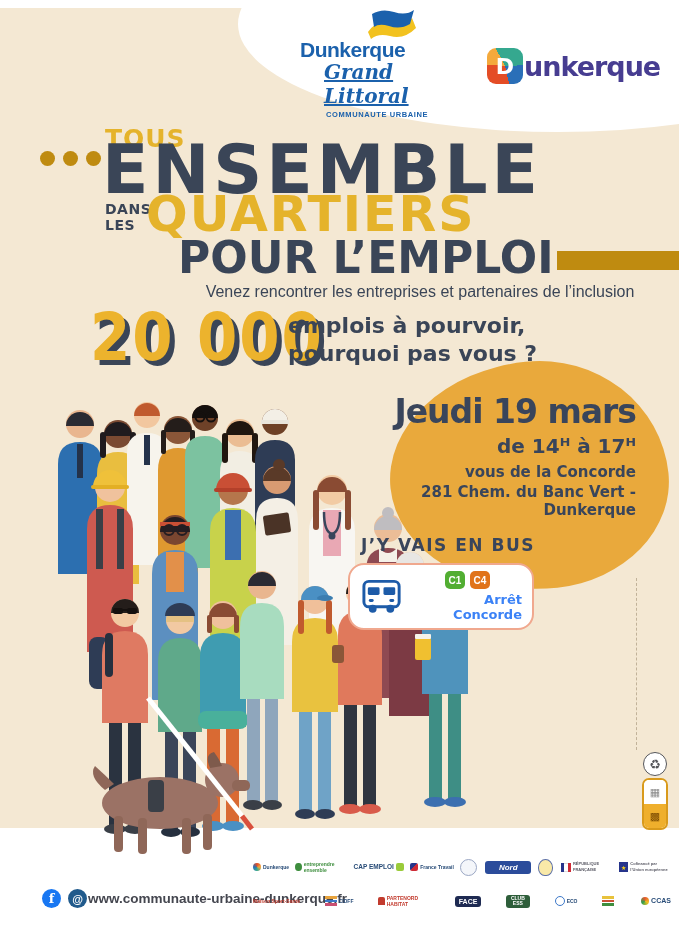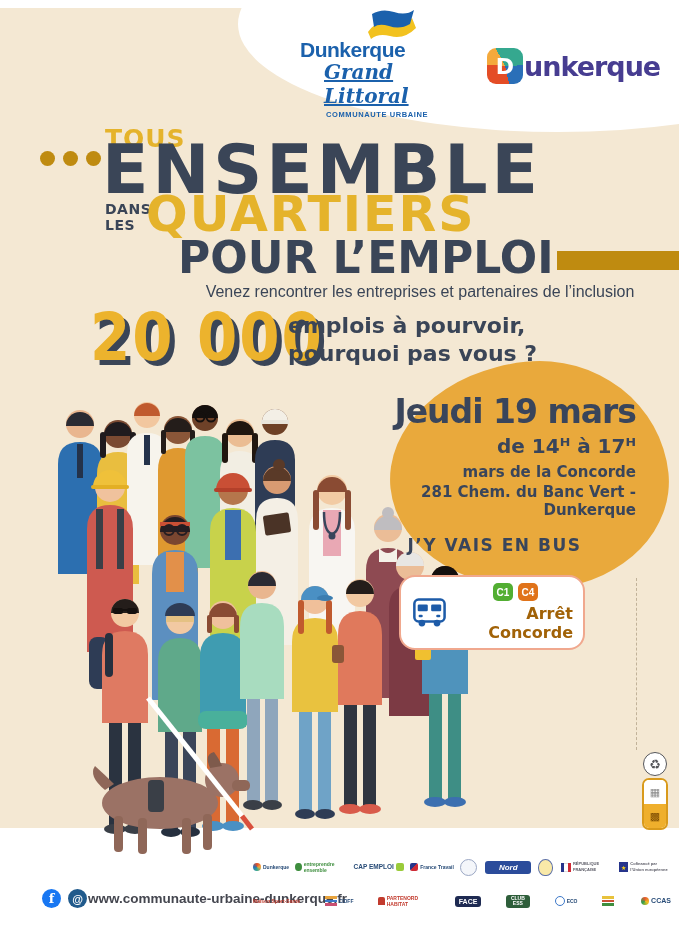--- a/index.html
+++ b/index.html
@@ -47,31 +47,31 @@
 
   
   .gold-blob{position:absolute;left:390px;top:362px;width:278px;height:228px;background:#E9A93C;
              border-radius:53% 47% 44% 56% / 49% 55% 45% 51%;transform:rotate(-6deg);}
   .event{position:absolute;left:348px;top:392px;width:288px;text-align:right;color:#39455B;
          font-family:"DejaVu Sans",sans-serif;font-weight:bold;}
   .ev-date{font-size:33px;letter-spacing:-1px;}
   .ev-time{font-size:20px;margin-top:3px;}
   .ev-venue{font-size:15px;margin-top:5px;}
   .ev-addr{font-size:15px;margin-top:2px;}
-  .bus-area{margin-top:16px;display:flex;flex-direction:column;align-items:center;gap:12px;}
+  .bus-area{margin-top:16px;display:flex;flex-direction:column;align-items:flex-start;}
   .bus-title{width:200px;text-align:center;font-size:17px;letter-spacing:1.5px;margin-right:-5px;}
   .bus-card{margin-top:8px;width:162px;background:#fff;border:2px solid #F0A88E;border-radius:16px;
             padding:6px 10px;display:flex;align-items:center;gap:10px;}
   .bus-right{display:flex;flex-direction:column;align-items:center;gap:3px;}
   .badges{display:flex;gap:5px;}
   .badge{width:20px;height:18px;border-radius:5px;color:#fff;font-size:10px;font-weight:bold;
          display:flex;align-items:center;justify-content:center;font-family:"Liberation Sans",sans-serif;}
   .badge.c1{background:#52AE32;}
   .badge.c4{background:#E0731A;}
-  .bus-stop{font-size:16px;color:#a16207;}
+  .bus-stop{font-size:13px;color:#3b82f6;}
 
   
   .credits-vert{position:absolute;left:636px;top:578px;height:172px;border-left:1px dashed #B9A98F;opacity:.85;}
   .print-icons{position:absolute;left:642px;top:752px;display:flex;flex-direction:column;align-items:center;gap:2px;}
   .stamp{width:22px;height:22px;border-radius:50%;border:1.5px solid #55565A;background:#fff;color:#55565A;
          font-size:13px;display:flex;align-items:center;justify-content:center;}
   .sort-pill{width:22px;height:48px;border:2px solid #D99A1B;border-radius:7px;background:#fff;
              display:flex;flex-direction:column;overflow:hidden;}
   .sort-a{flex:1;display:flex;align-items:center;justify-content:center;color:#8C8C8C;font-size:11px;background:#fff;}
   .sort-b{flex:1;display:flex;align-items:center;justify-content:center;color:#7A4A00;font-size:11px;background:#EFAF2C;}
@@ -348,21 +348,21 @@
       <path d="M210,380 Q204,366 214,364 Q220,372 222,378 Z" fill="#7E5A4C"></path>
       <rect x="148" y="392" width="16" height="32" rx="4" fill="#3A3F47"></rect>
     </g>
     <line x1="148" y1="310" x2="242" y2="428" stroke="#FFFFFF" stroke-width="5"></line>
     <line x1="242" y1="428" x2="252" y2="441" stroke="#D94F3C" stroke-width="5"></line>
   </svg>
 
   <div class="event">
     <div class="ev-date">Jeudi 19 mars</div>
     <div class="ev-time">de 14ᴴ à 17ᴴ</div>
-    <div class="ev-venue">mars de la Concorde</div>
+    <div class="ev-venue">vous de la Concorde</div>
     <div class="ev-addr">281 Chem. du Banc Vert - Dunkerque</div>
     <div class="bus-area">
       <div class="bus-title">J’Y VAIS EN BUS</div>
       <div class="bus-card">
         <svg width="44" height="38" viewBox="0 0 44 38">
           <rect x="4" y="3" width="36" height="26" rx="5" fill="#fff" stroke="#1D5BA8" stroke-width="3"></rect>
           <rect x="8" y="9" width="12" height="8" rx="1.5" fill="#1D5BA8"></rect>
           <rect x="24" y="9" width="12" height="8" rx="1.5" fill="#1D5BA8"></rect>
           <rect x="9" y="21" width="5" height="3" rx="1.5" fill="#1D5BA8"></rect>
           <rect x="30" y="21" width="5" height="3" rx="1.5" fill="#1D5BA8"></rect>

